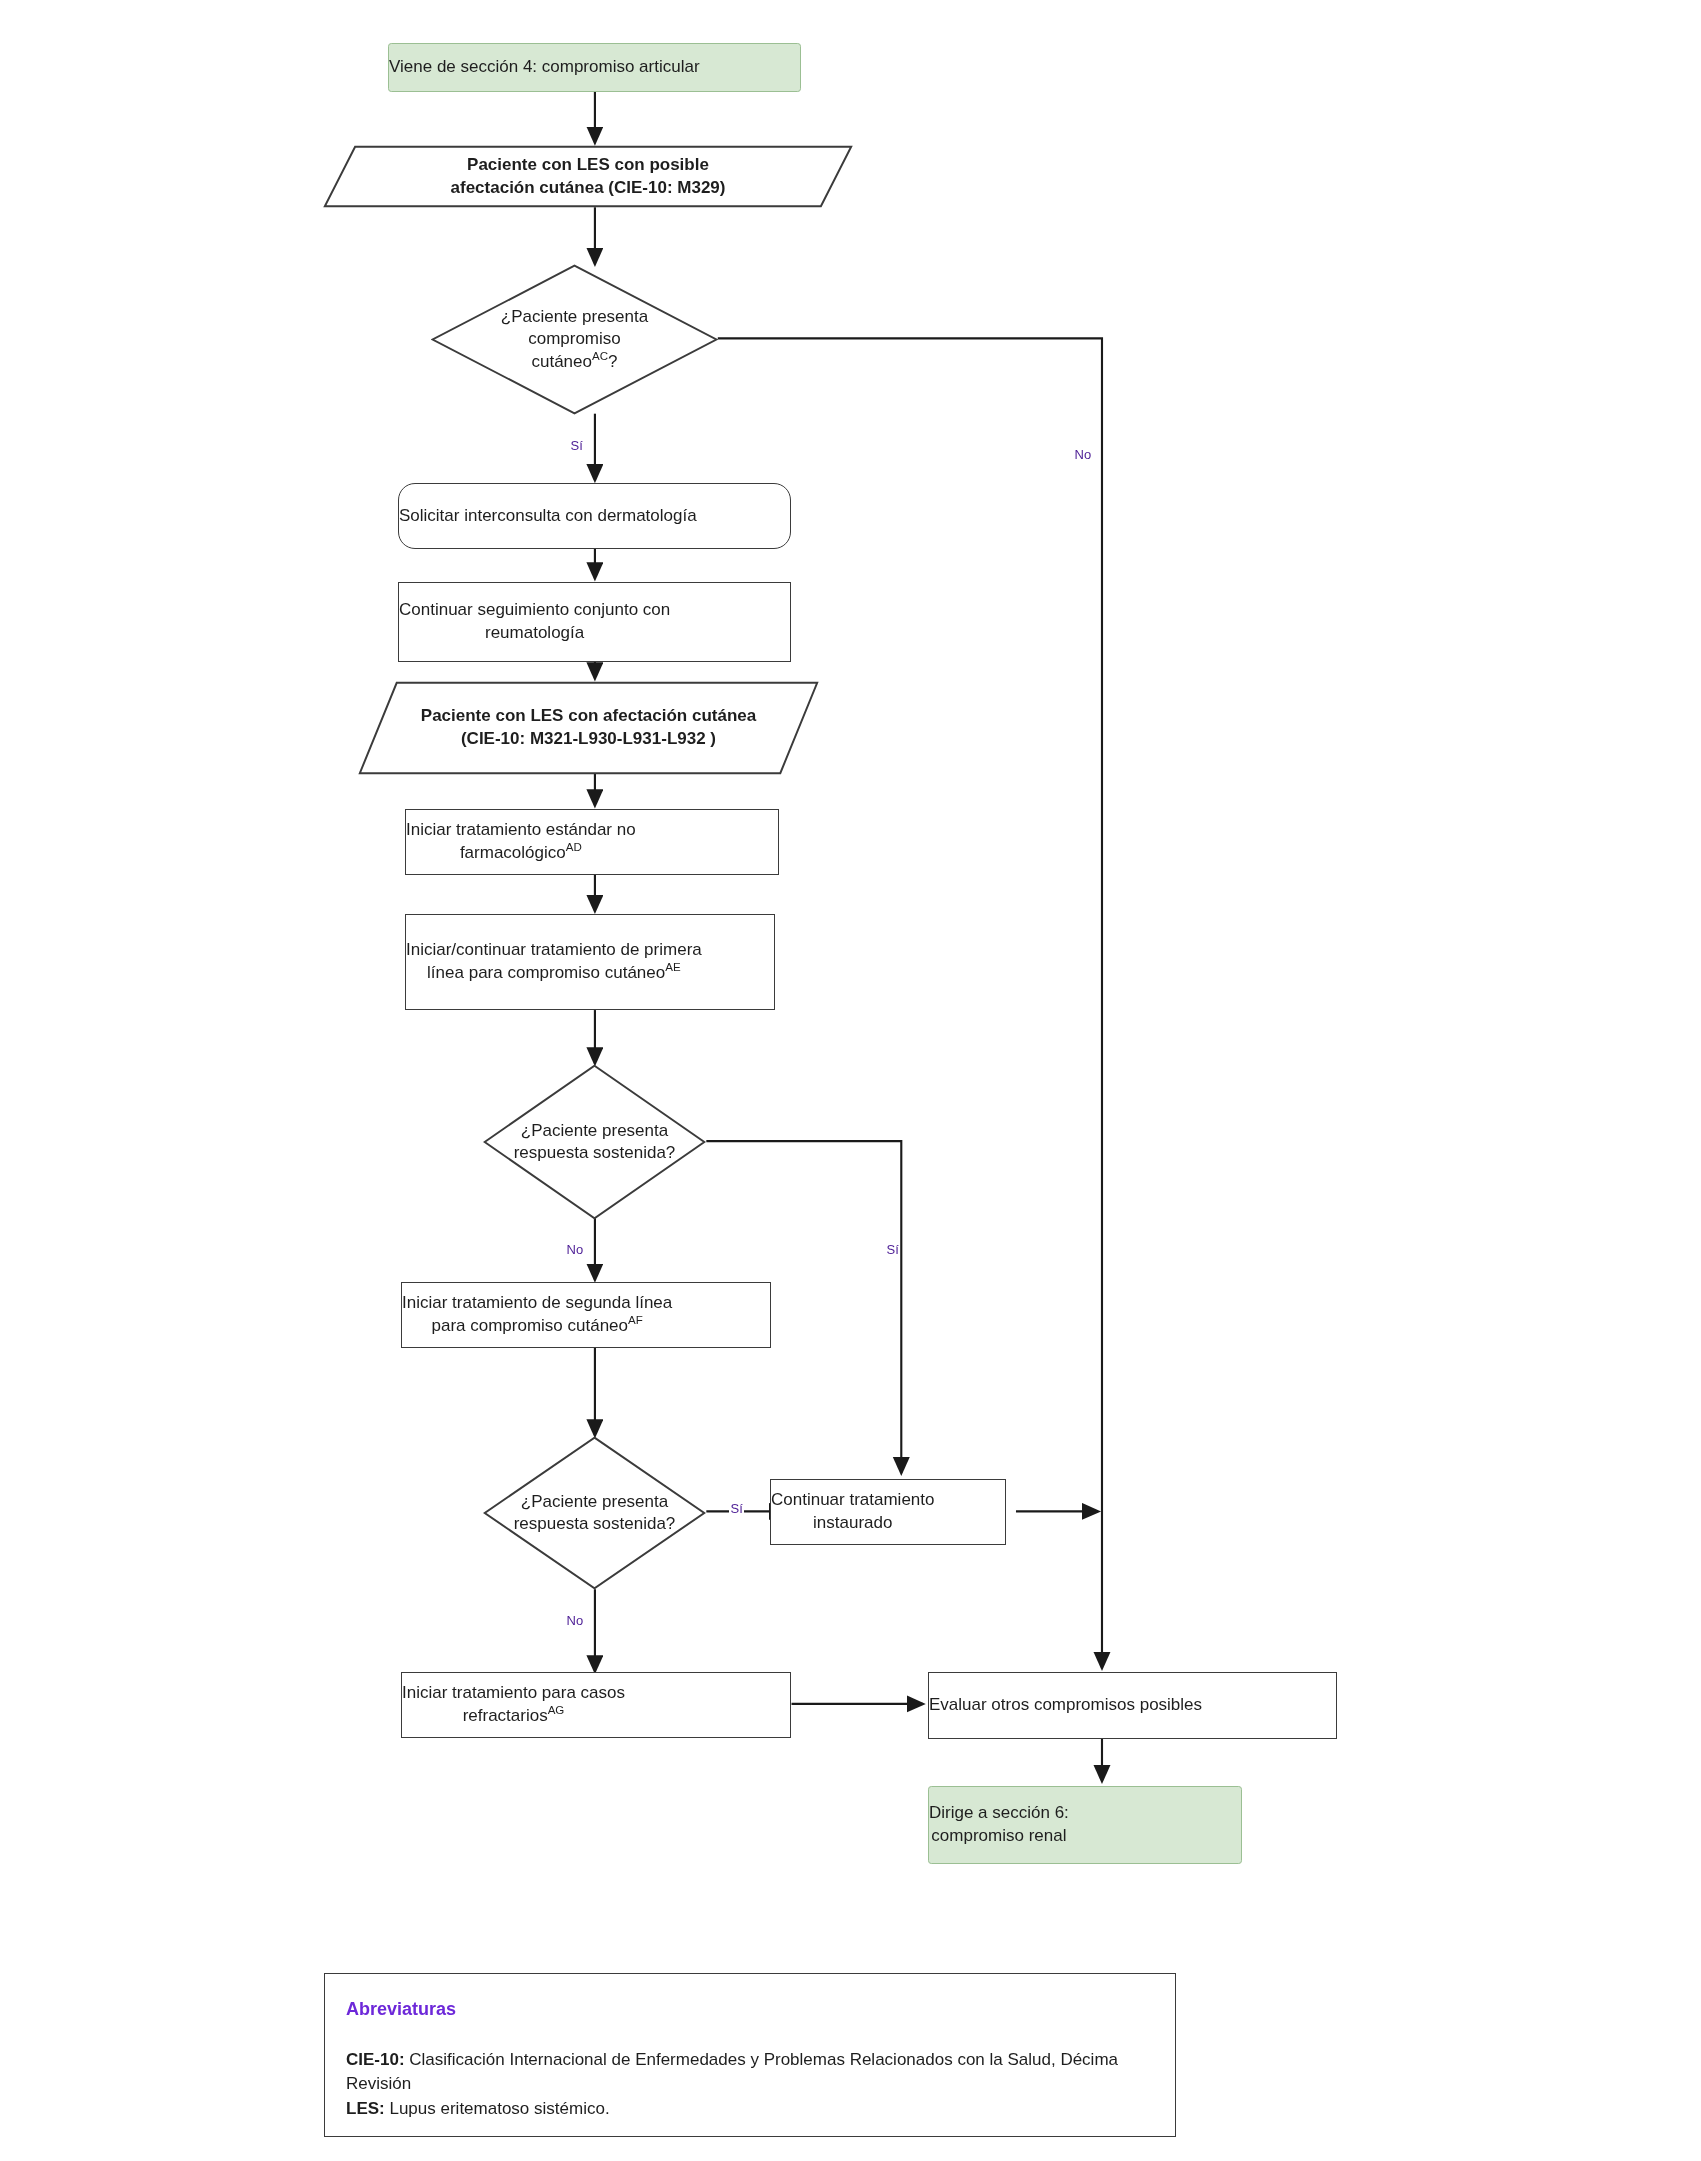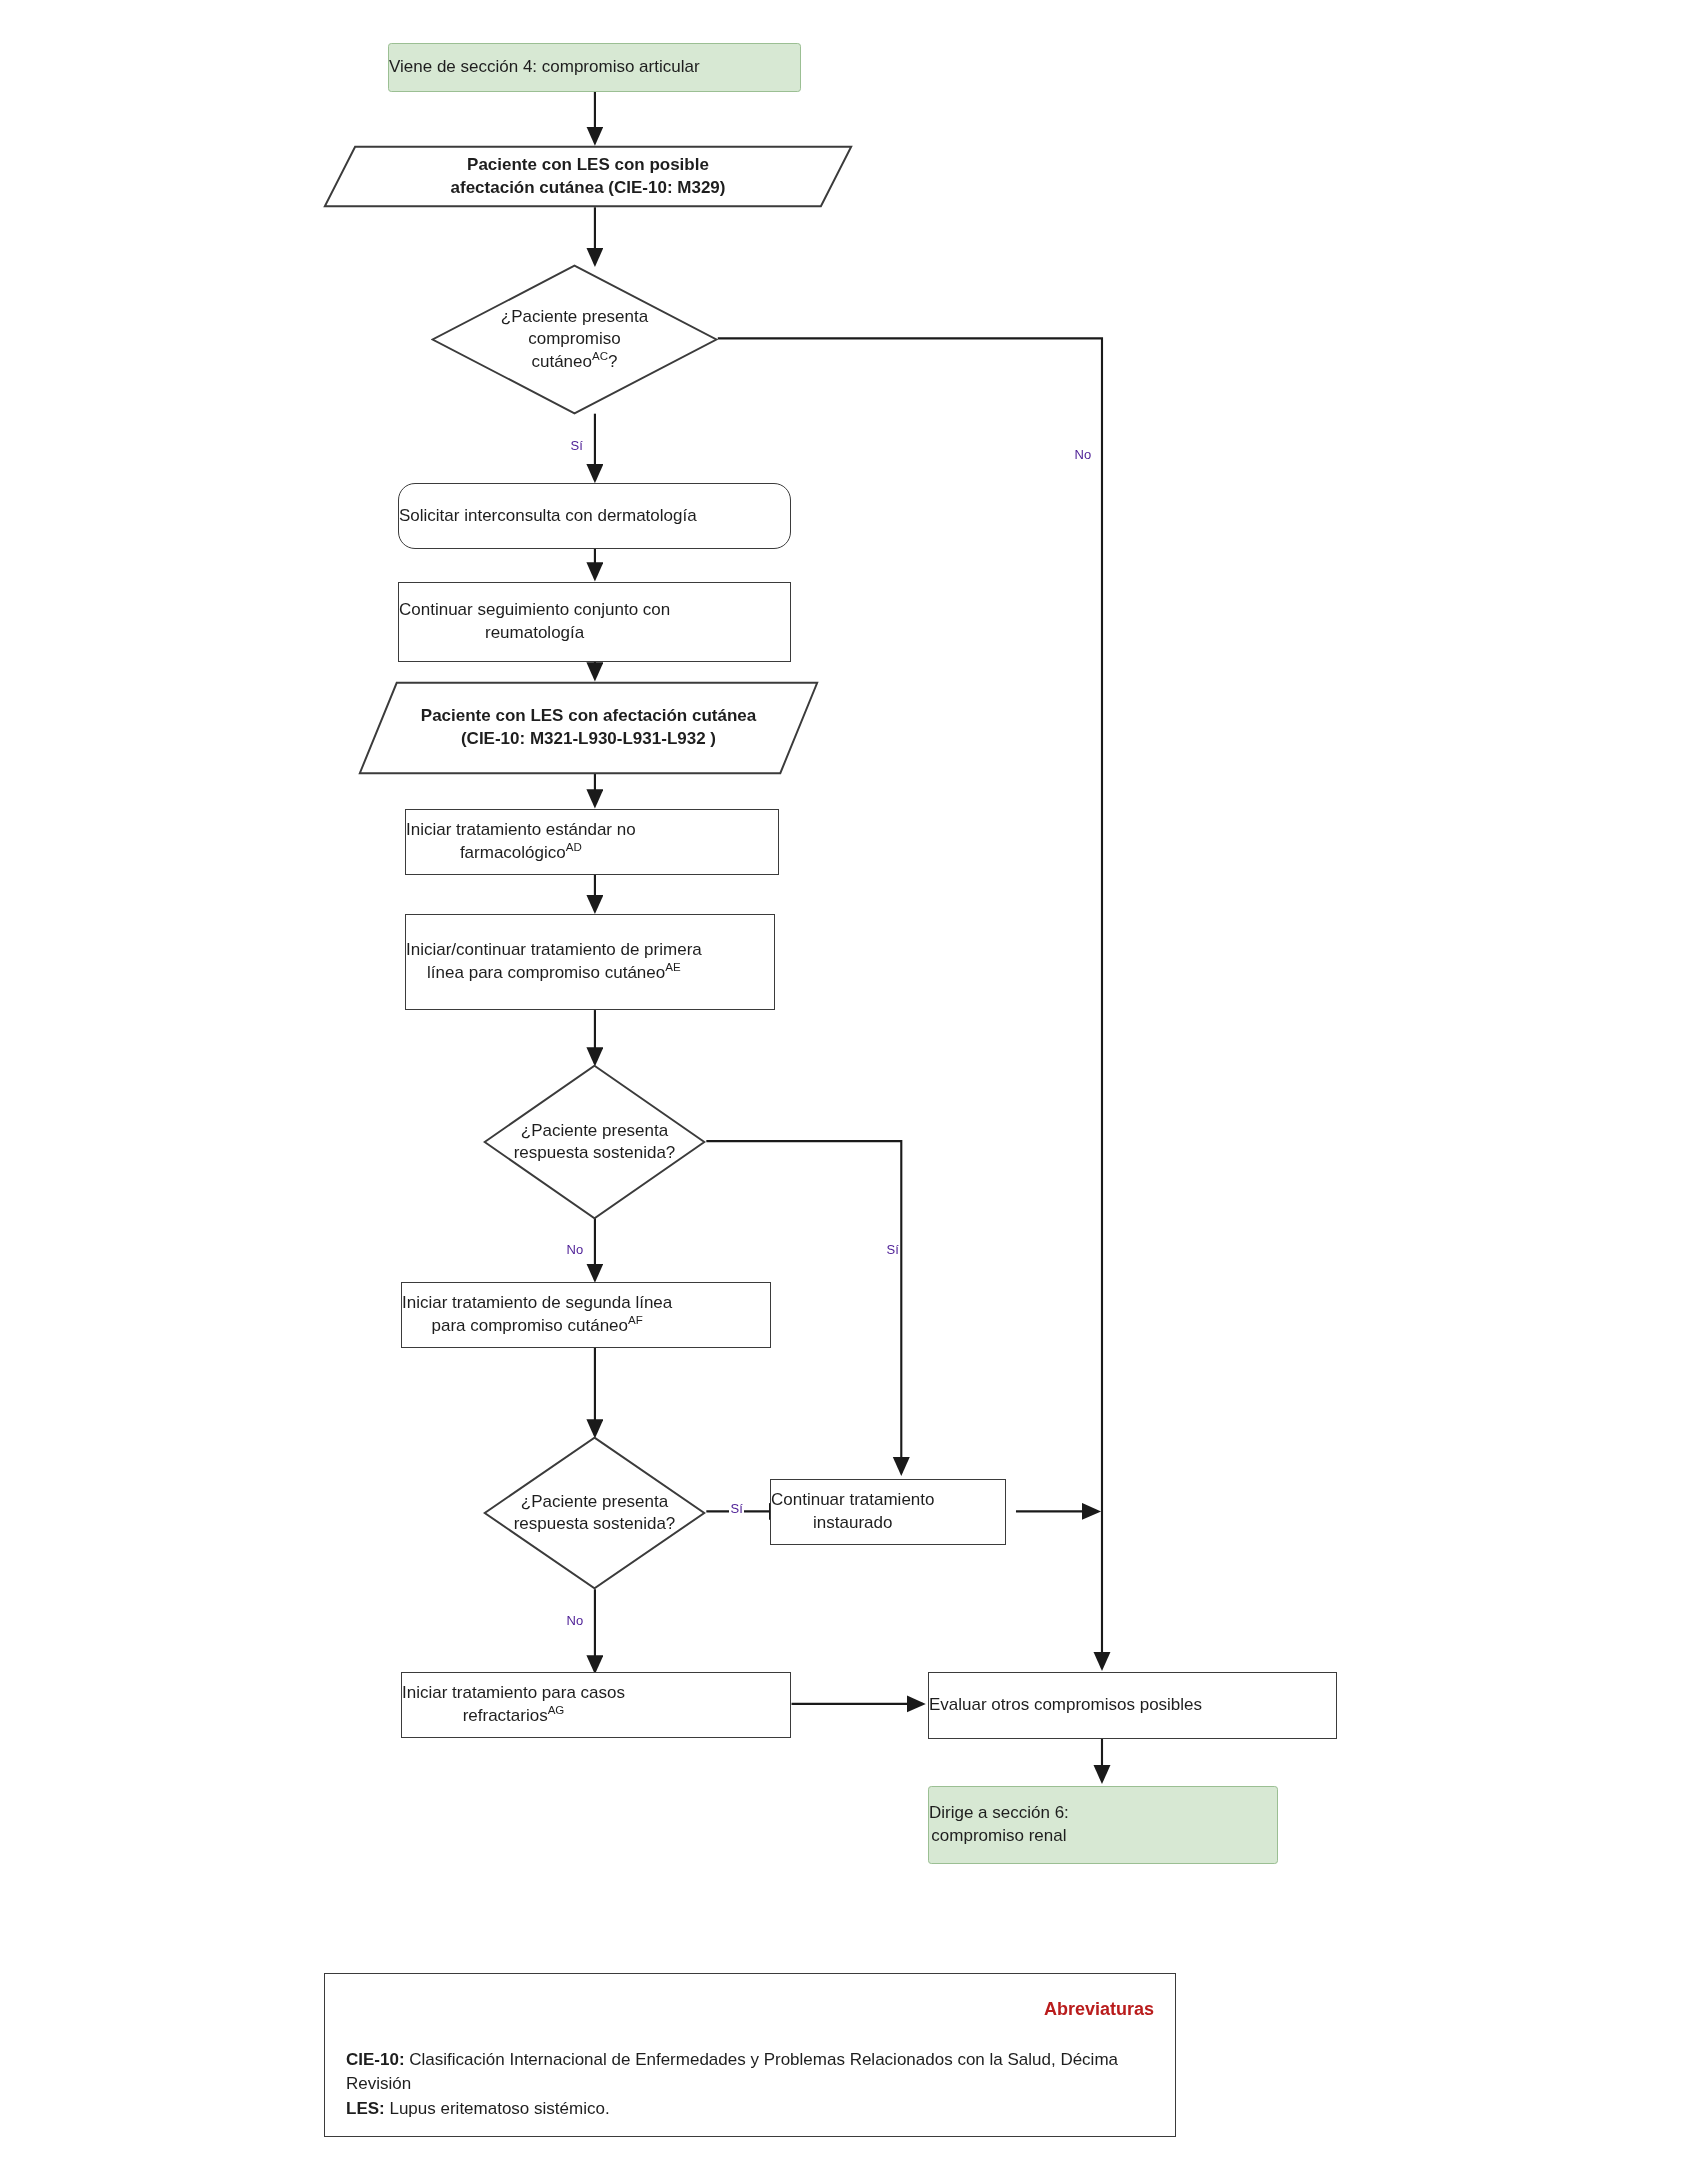--- a/index.html
+++ b/index.html
@@ -95,25 +95,25 @@
     pointer-events: none;
   }
   .legend {
     position: absolute;
     box-sizing: border-box;
     background: #ffffff;
     border: 1.6px solid #3b3b3b;
     padding: 24.6px 21px 21px 21px;
   }
   .legend-title {
-    text-align: right;
+    text-align: left;
     font-weight: bold;
     font-size: 18px;
     margin-bottom: 28px;
-    color: #b91c1c;
+    color: #6d28d9;
   }
   .legend-body {
     font-size: 17px;
     line-height: 1.45;
     color: #1e1e1e;
   }
   .legend-body b { font-weight: bold; }
   sup { font-size: 0.68em; vertical-align: super; line-height: 0; }
 </style>
 </head>
@@ -282,21 +282,21 @@
     <div>
       <div>Iniciar tratamiento para casos</div>
       <div><span>refractarios</span><sup>AG</sup></div>
     </div>
   </div>
 
   <div class="node proc" style="left:928px; top:1672px; width:409px; height:67px;">
     <span>Evaluar otros compromisos posibles</span>
   </div>
 
-  <div class="node terminator" style="left:928px; top:1786px; width:350px; height:78px;">
+  <div class="node terminator" style="left:928px; top:1786px; width:314px; height:78px;">
     <div>
       <div>Dirige a sección 6:</div>
       <div>compromiso renal</div>
     </div>
   </div>
 
   <div class="legend" style="left:324px; top:1973px; width:852px; height:164px;">
     <div class="legend-title">Abreviaturas</div>
     <div class="legend-body">
       <div><b>CIE-10:</b><span> Clasificación Internacional de Enfermedades y Problemas Relacionados con la Salud, Décima Revisión</span></div>

